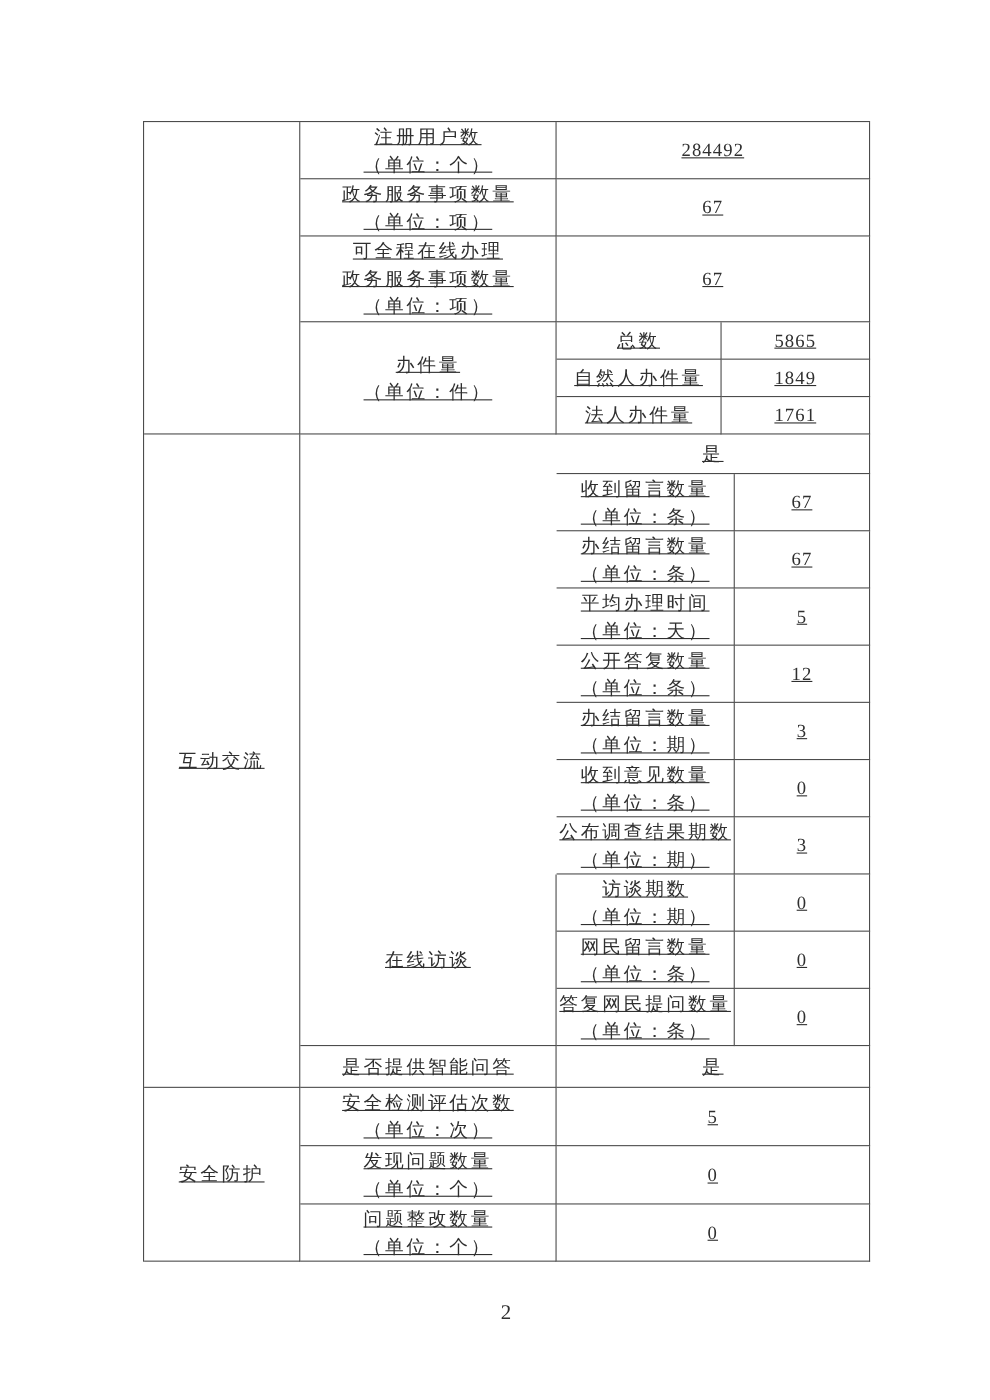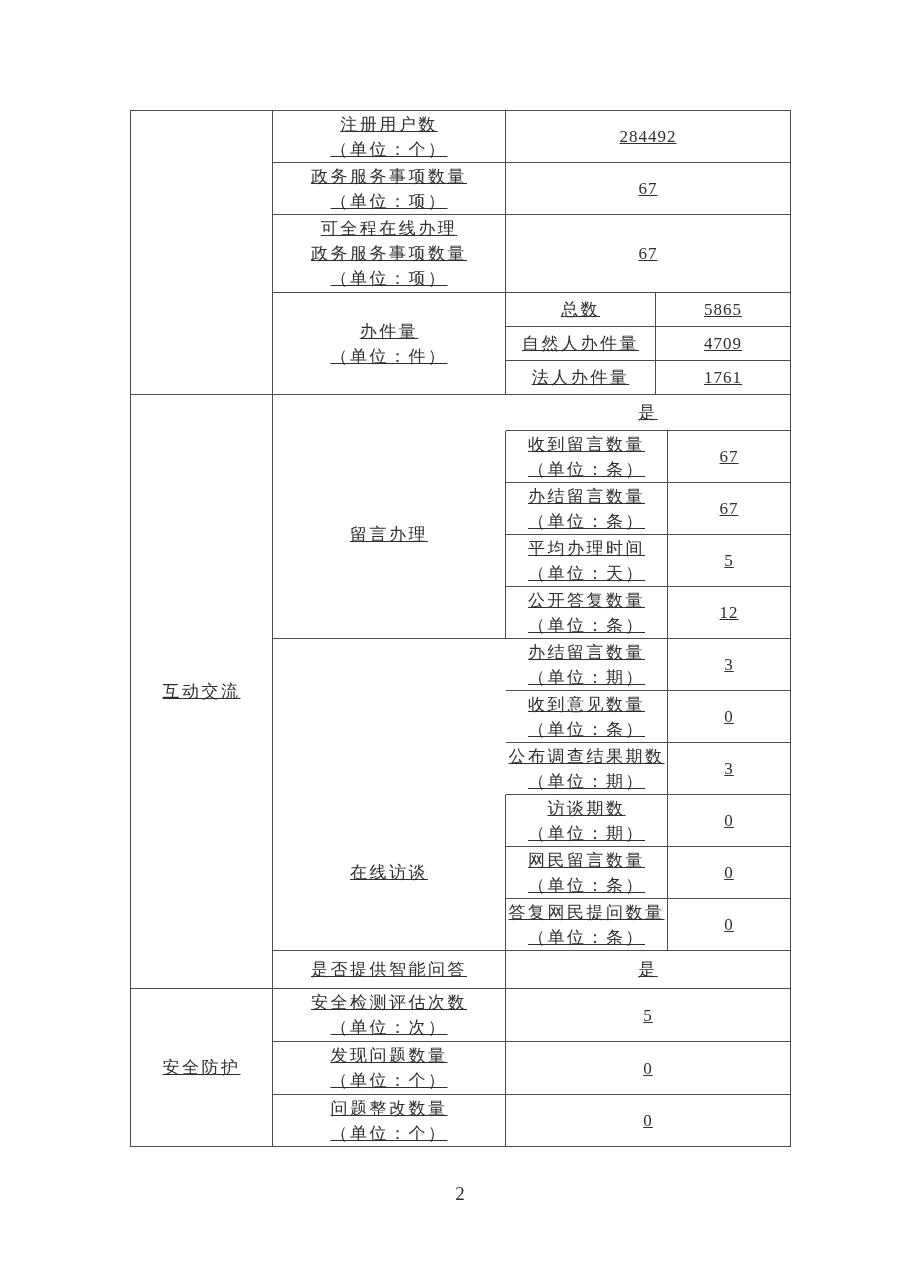--- a/index.html
+++ b/index.html
@@ -92,40 +92,37 @@
   <div class="cell" style="grid-column:3;grid-row:4">
     <span>总数</span>
   </div>
   <div class="cell" style="grid-column:4/6;grid-row:4">
     <span class="num">5865</span>
   </div>
   <div class="cell" style="grid-column:3;grid-row:5">
     <span>自然人办件量</span>
   </div>
   <div class="cell" style="grid-column:4/6;grid-row:5">
-    <span class="num">4709</span>
+    <span class="num">1849</span>
   </div>
   <div class="cell" style="grid-column:3;grid-row:6">
     <span>法人办件量</span>
   </div>
   <div class="cell" style="grid-column:4/6;grid-row:6">
     <span class="num">1761</span>
   </div>
 
   <div class="cell" style="grid-column:1;grid-row:7/19">
     <span>互动交流</span>
   </div>
 
   <div class="cell" style="grid-column:3/6;grid-row:7">
     <span>是</span>
   </div>
 
-  <div class="cell" style="grid-column:2;grid-row:8/12">
-    <span>留言办理</span>
-  </div>
   <div class="cell" style="grid-column:3/5;grid-row:8">
     <span>收到留言数量</span>
     <span>（单位：条）</span>
   </div>
   <div class="cell" style="grid-column:5;grid-row:8">
     <span class="num">67</span>
   </div>
   <div class="cell" style="grid-column:3/5;grid-row:9">
     <span>办结留言数量</span>
     <span>（单位：条）</span>

